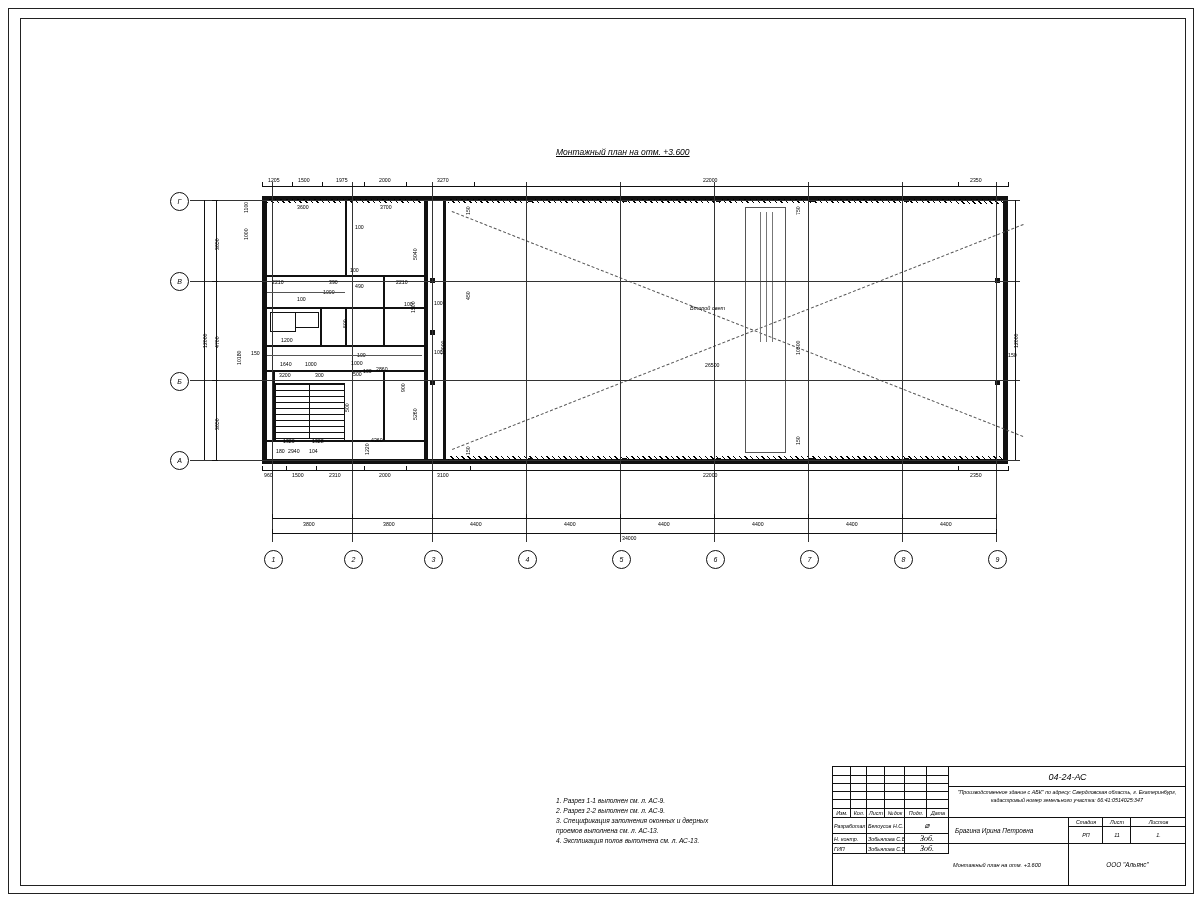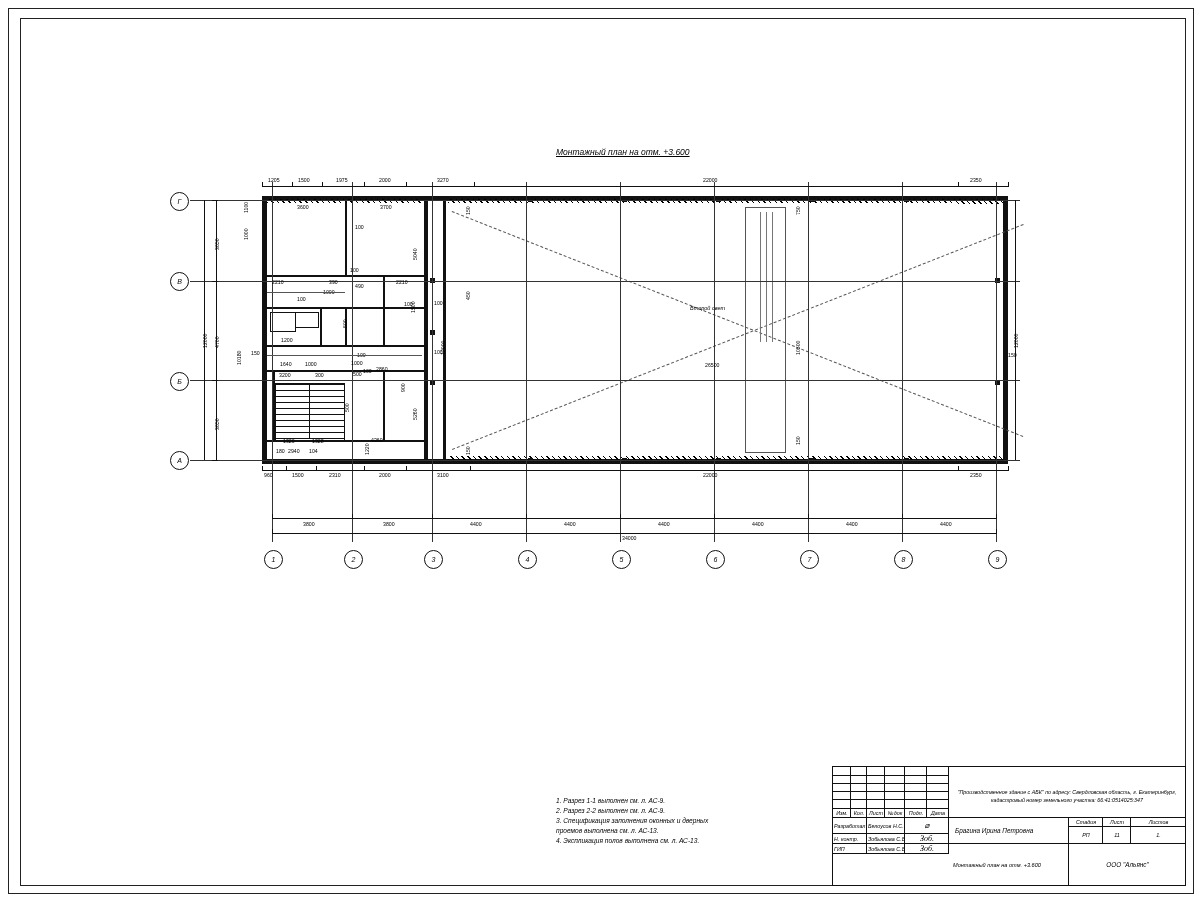--- a/index.html
+++ b/index.html
@@ -295,20 +295,21 @@
     <div class="c ctr sig" style="left:72px;top:51px;width:44px;height:16px;">⌀</div>
 
     <div class="c ital" style="left:0;top:67px;width:34px;height:10px;">Н. контр.</div>
     <div class="c ital" style="left:34px;top:67px;width:38px;height:10px;">Зобьялова С.В.</div>
     <div class="c ctr sig" style="left:72px;top:67px;width:44px;height:10px;">Зоб.</div>
 
     <div class="c ital" style="left:0;top:77px;width:34px;height:10px;">ГИП</div>
     <div class="c ital" style="left:34px;top:77px;width:38px;height:10px;">Зобьялова С.В.</div>
     <div class="c ctr sig" style="left:72px;top:77px;width:44px;height:10px;">Зоб.</div>
 
+    <div class="c ctr big" style="left:116px;top:0;width:236px;height:20px;border-right:none;">04-24-АС</div>
 
     <div class="c ital" style="left:116px;top:20px;width:236px;height:31px;border-right:none;white-space:normal;font-size:5.3px;line-height:8px;padding:1px 2px;align-items:flex-start;text-align:center;">"Производственное здание с АБК" по адресу: Свердловская область, г. Екатеринбург, кадастровый номер земельного участка: 66:41:0514025:347</div>
 
     <div class="c ital" style="left:116px;top:51px;width:120px;height:26px;font-size:6.4px;padding-left:6px;">Брагина Ирина Петровна</div>
 
     <div class="c ctr ital" style="left:236px;top:51px;width:34px;height:9px;">Стадия</div>
     <div class="c ctr ital" style="left:270px;top:51px;width:28px;height:9px;">Лист</div>
     <div class="c ctr ital" style="left:298px;top:51px;width:54px;height:9px;border-right:none;">Листов</div>
 
     <div class="c ctr ital" style="left:236px;top:60px;width:34px;height:17px;">РП</div>

